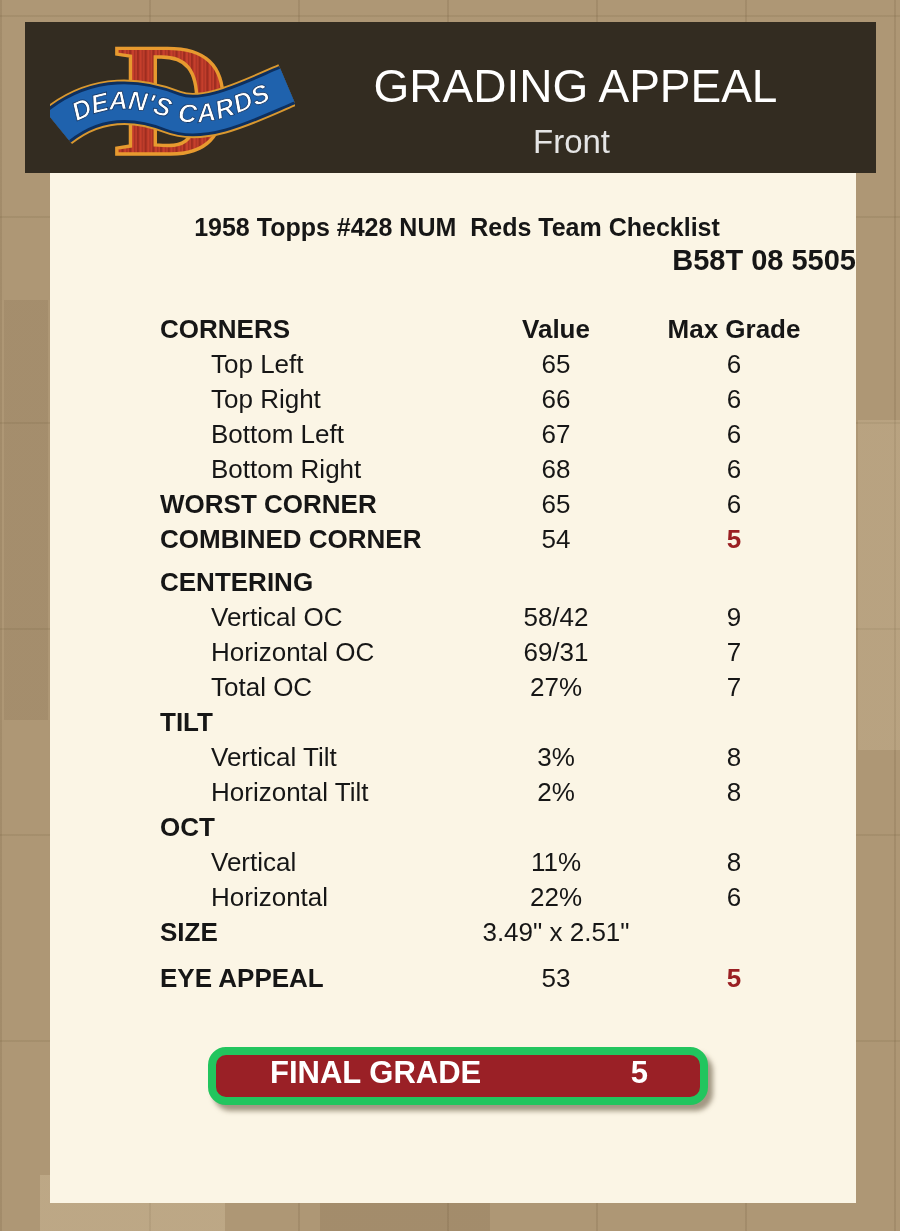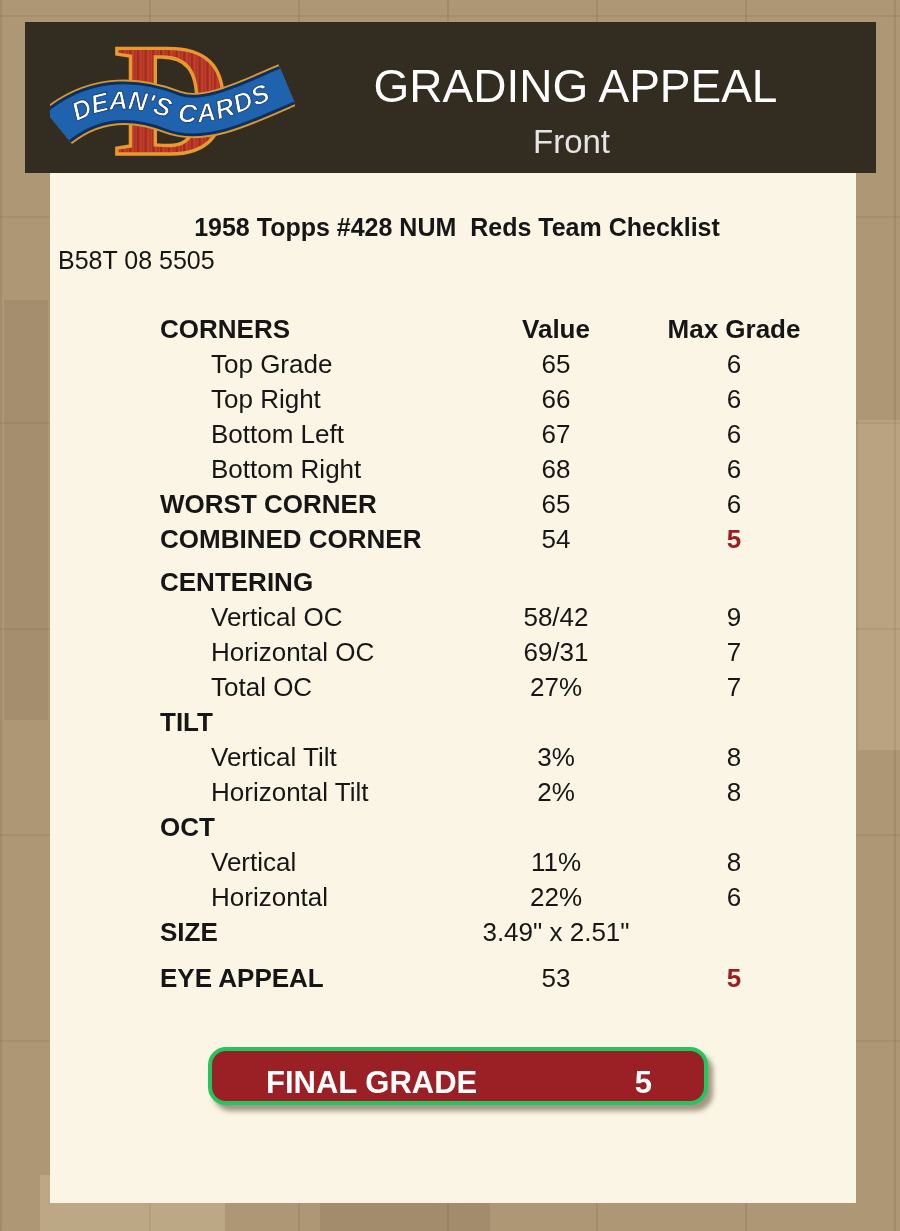--- a/index.html
+++ b/index.html
@@ -41,39 +41,39 @@
   .content{
     position:absolute;left:50px;top:173px;width:798px;height:1030px;
     background:#fbf5e5;
     padding-left:8px;
   }
   .card-title{
     margin-top:38px;height:33px;line-height:33px;text-align:center;
     font-size:25px;font-weight:bold;white-space:pre;
   }
   .card-serial{
-    height:33px;line-height:33px;text-align:left;font-size:25px;
+    height:33px;line-height:33px;text-align:right;font-size:29px;font-weight:bold;
   }
   
   .grading-table{margin-top:35px;}
   .row{position:relative;height:35px;line-height:35px;font-size:26px;}
   .row .label{position:absolute;left:102px;white-space:nowrap;}
   .row.item .label{left:153px;}
   .row.section .label,.row.header-row .label{font-weight:bold;}
   .row .value{position:absolute;left:348px;width:300px;text-align:center;white-space:pre;}
   .row .max{position:absolute;left:598px;width:156px;text-align:center;}
   .row.header-row .value,.row.header-row .max{font-weight:bold;}
   .row.gap16{margin-top:8px;}
   .row.gap19{margin-top:11px;}
   .red-max .max{color:#9a1f22;font-weight:bold;}
   
   .final-grade{
     position:relative;margin:51px auto 0 150px;width:500px;height:58px;
-    background:#9a2026;border:4px solid #22c55e;border-radius:18px;
-    box-sizing:border-box;display:flex;align-items:flex-end;justify-content:space-between;
+    background:#9a2026;border:8px solid #22c55e;border-radius:18px;
+    box-sizing:border-box;display:flex;align-items:flex-start;justify-content:space-between;
     padding:0 52px 0 54px;cursor:pointer;
     box-shadow:5px 6px 5px rgba(113,101,79,.65);
   }
   .final-grade span{color:#ffffff;font-size:31px;font-weight:bold;}
 </style>
 </head>
 <body>
 
 <div class="page-bg"></div>
 
@@ -106,21 +106,21 @@
 
   <div class="grading-table">
 
     <div class="row header-row">
       <span class="label">CORNERS</span>
       <span class="value">Value</span>
       <span class="max">Max Grade</span>
     </div>
 
     <div class="row item">
-      <span class="label">Top Grade</span>
+      <span class="label">Top Left</span>
       <span class="value">65</span>
       <span class="max">6</span>
     </div>
 
     <div class="row item">
       <span class="label">Top Right</span>
       <span class="value">66</span>
       <span class="max">6</span>
     </div>
 

